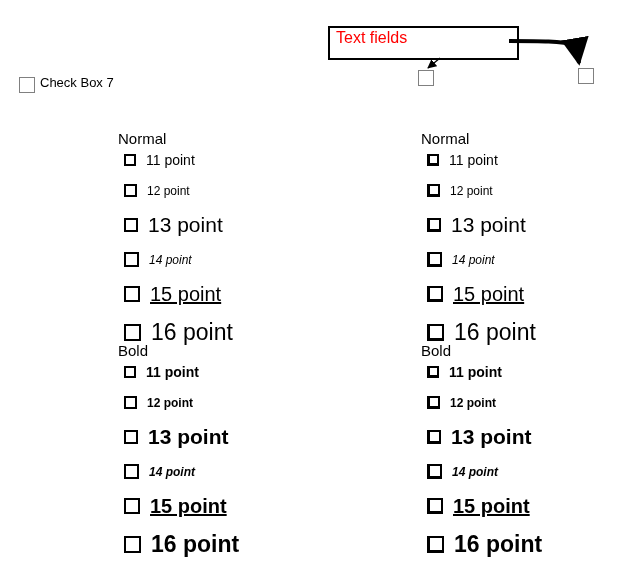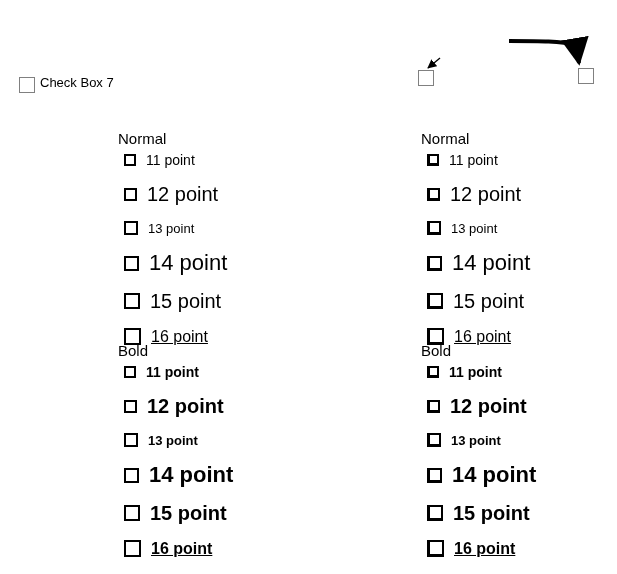--- a/index.html
+++ b/index.html
@@ -71,35 +71,38 @@
   
   .sz11 { width: 12px; height: 12px; }
   .sz12 { width: 13px; height: 13px; }
   .sz13 { width: 14px; height: 14px; }
   .sz14 { width: 15px; height: 15px; }
   .sz15 { width: 16px; height: 16px; }
   .sz16 { width: 17px; height: 17px; }
 
   
   .fs11 { font-size: 14px; }
-  .fs12 { font-size: 20px; }
-  .fs13 { font-size: 13px; }
-  .fs14 { font-size: 22px; }
-  .fs15 { font-size: 20px; }
-  .fs16 { font-size: 16px; text-decoration: underline; }
+  .fs12 { font-size: 12px; }
+  .fs13 { font-size: 21px; }
+  .fs14 { font-size: 12px; font-style: italic; }
+  .fs15 { font-size: 20px; text-decoration: underline; }
+  .fs16 { font-size: 23px; }
 
   .bold .lbl { font-weight: 700; }
 
   
   .rows { display: flex; flex-direction: column; gap: 17px; }
 </style>
 </head>
 <body>
 <div class="stage">
 
+  <div class="callout-box">
+    <span>Text fields</span>
+  </div>
 
   <svg class="arrows" width="617" height="574">
     <defs>
       <marker id="ah" viewBox="0 0 10 10" refX="9" refY="5" markerWidth="7" markerHeight="7" orient="auto">
         <path d="M0,0 L10,5 L0,10 z" fill="#000"></path>
       </marker>
     </defs>
 
     <path d="M440,58 L428,68" stroke="#000" stroke-width="1.3" fill="none" marker-end="url(#ah)"></path>
 

